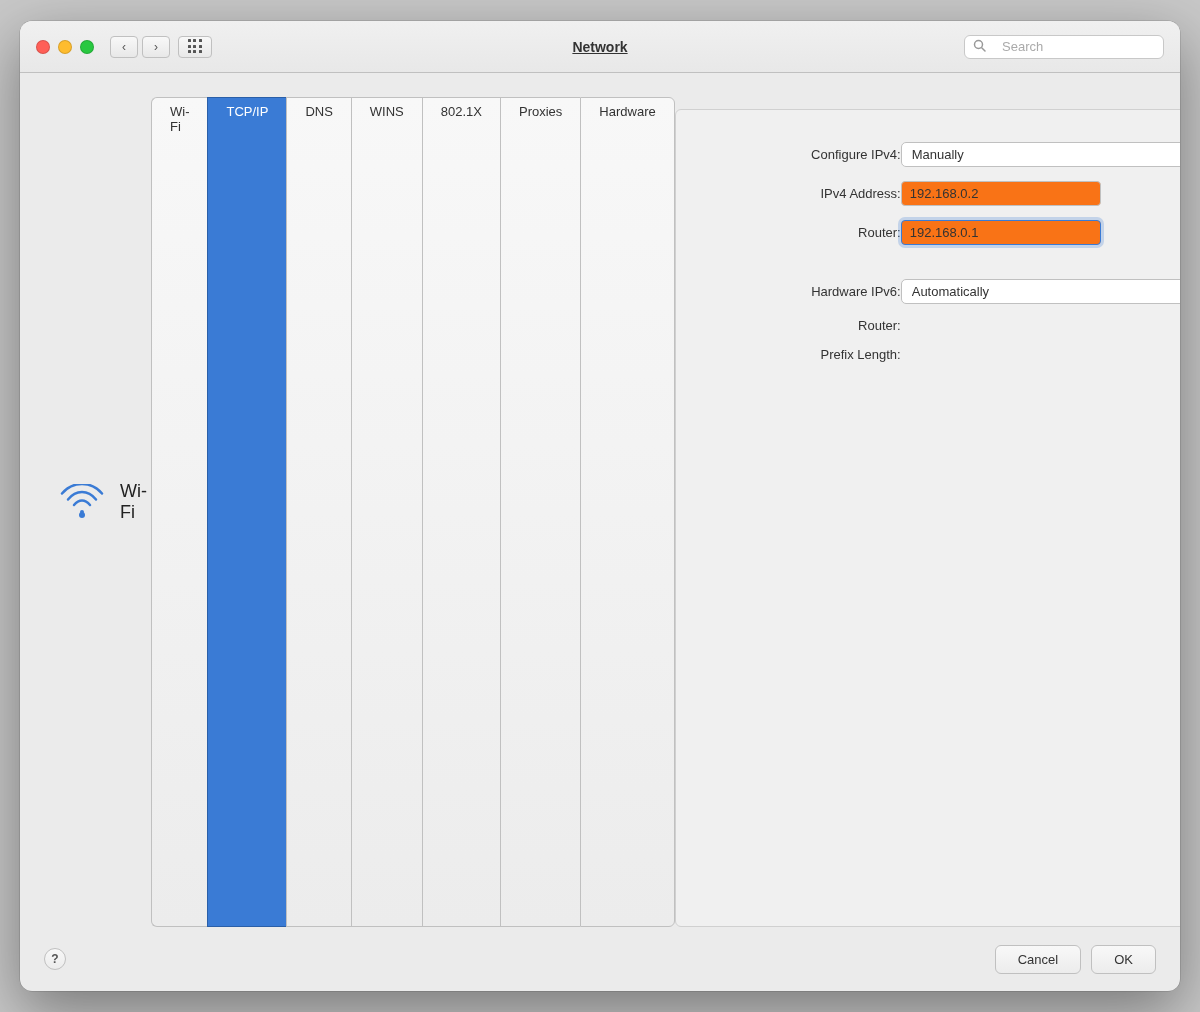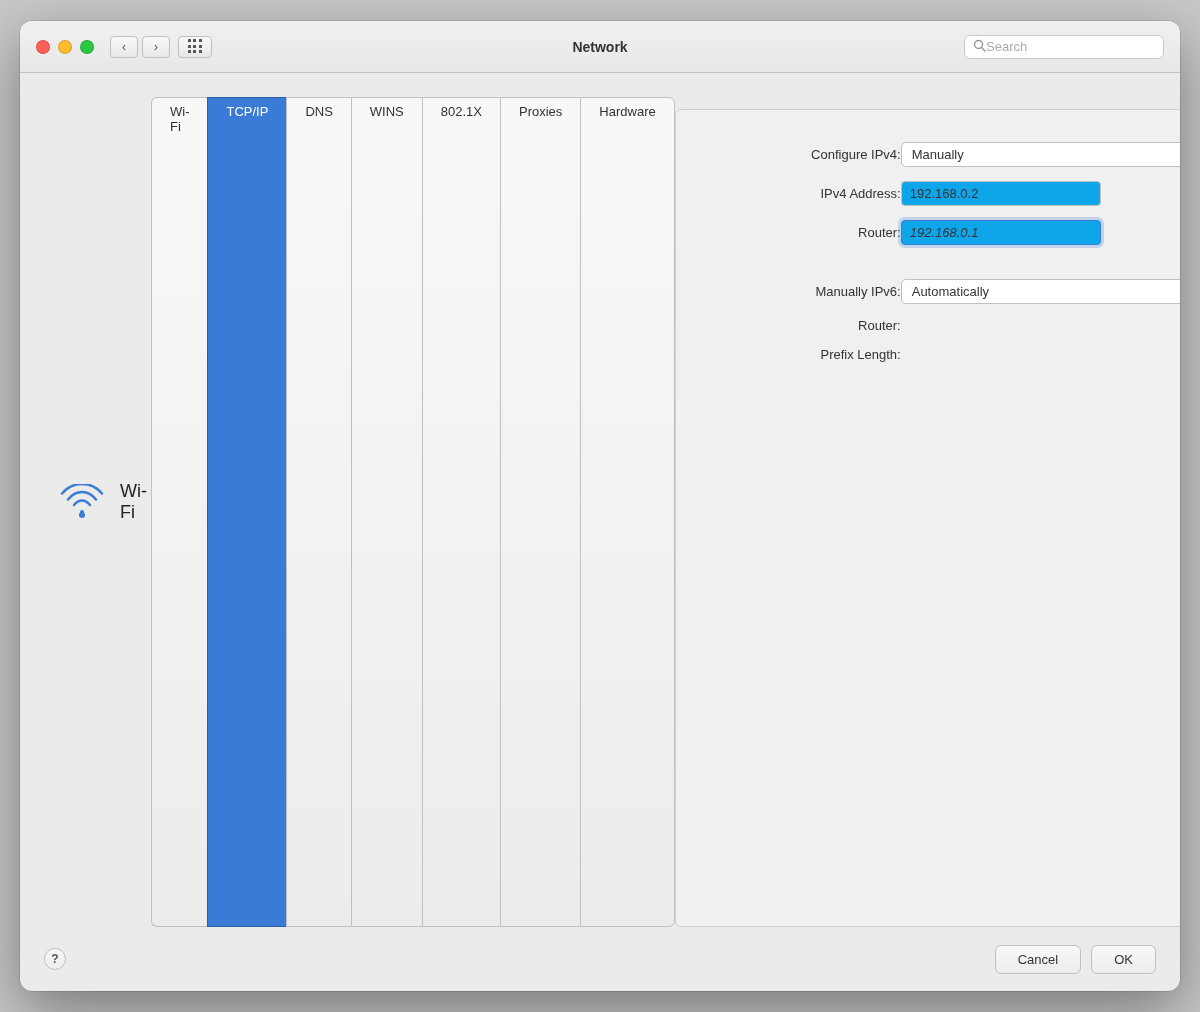--- a/index.html
+++ b/index.html
@@ -103,32 +103,33 @@
       border-radius: 0.5px;
     }
 
     .window-title {
       position: absolute;
       left: 50%;
       transform: translateX(-50%);
       font-size: 14px;
       font-weight: 600;
       color: #333;
+      text-decoration: underline;
     }
 
     .search-bar {
       margin-left: auto;
       display: flex;
       align-items: center;
       background: white;
       border: 1px solid #c8c8c8;
       border-radius: 6px;
       padding: 3px 8px;
       width: 200px;
-      gap: 0;
+      gap: 16px;
     }
 
     .search-icon-svg {
       color: #999;
       font-size: 12px;
     }
 
     .search-input {
       border: none;
       outline: none;
@@ -271,34 +272,33 @@
       color: white;
       font-size: 10px;
       line-height: 1;
       display: flex;
       flex-direction: column;
       align-items: center;
       gap: 1px;
     }
 
     .form-input {
-      background: #0ea5e9;
+      background: #f97316;
       border: 1px solid #c0c0c0;
       border-radius: 4px;
       padding: 4px 8px;
       font-size: 13px;
       color: #333;
       width: 200px;
     }
 
     .form-input.focused {
       border-color: #3a7bd5;
       box-shadow: 0 0 0 3px rgba(58, 123, 213, 0.25);
       outline: none;
-      font-style: italic;
     }
 
     .section-gap {
       height: 20px;
     }
 
     
     .bottom-bar {
       height: 64px;
       display: flex;
@@ -448,21 +448,21 @@
           <input class="form-input focused" type="text" value="192.168.0.1" style="">
         </div>
 
       </div>
 
       <div class="section-gap"></div>
 
       <div class="form-section">
 
         <div class="form-row">
-          <span class="form-label">Manually IPv6:</span>
+          <span class="form-label">Hardware IPv6:</span>
           <div class="form-select-wrapper">
             <select class="form-select">
               <option>Automatically</option>
               <option>Manually</option>
               <option>Off</option>
             </select>
             <div class="select-arrow">
               <div class="select-arrow-svg">
                 <span style="font-size:9px; line-height:1; color:white;">▲</span>
                 <span style="font-size:9px; line-height:1; color:white;">▼</span>

